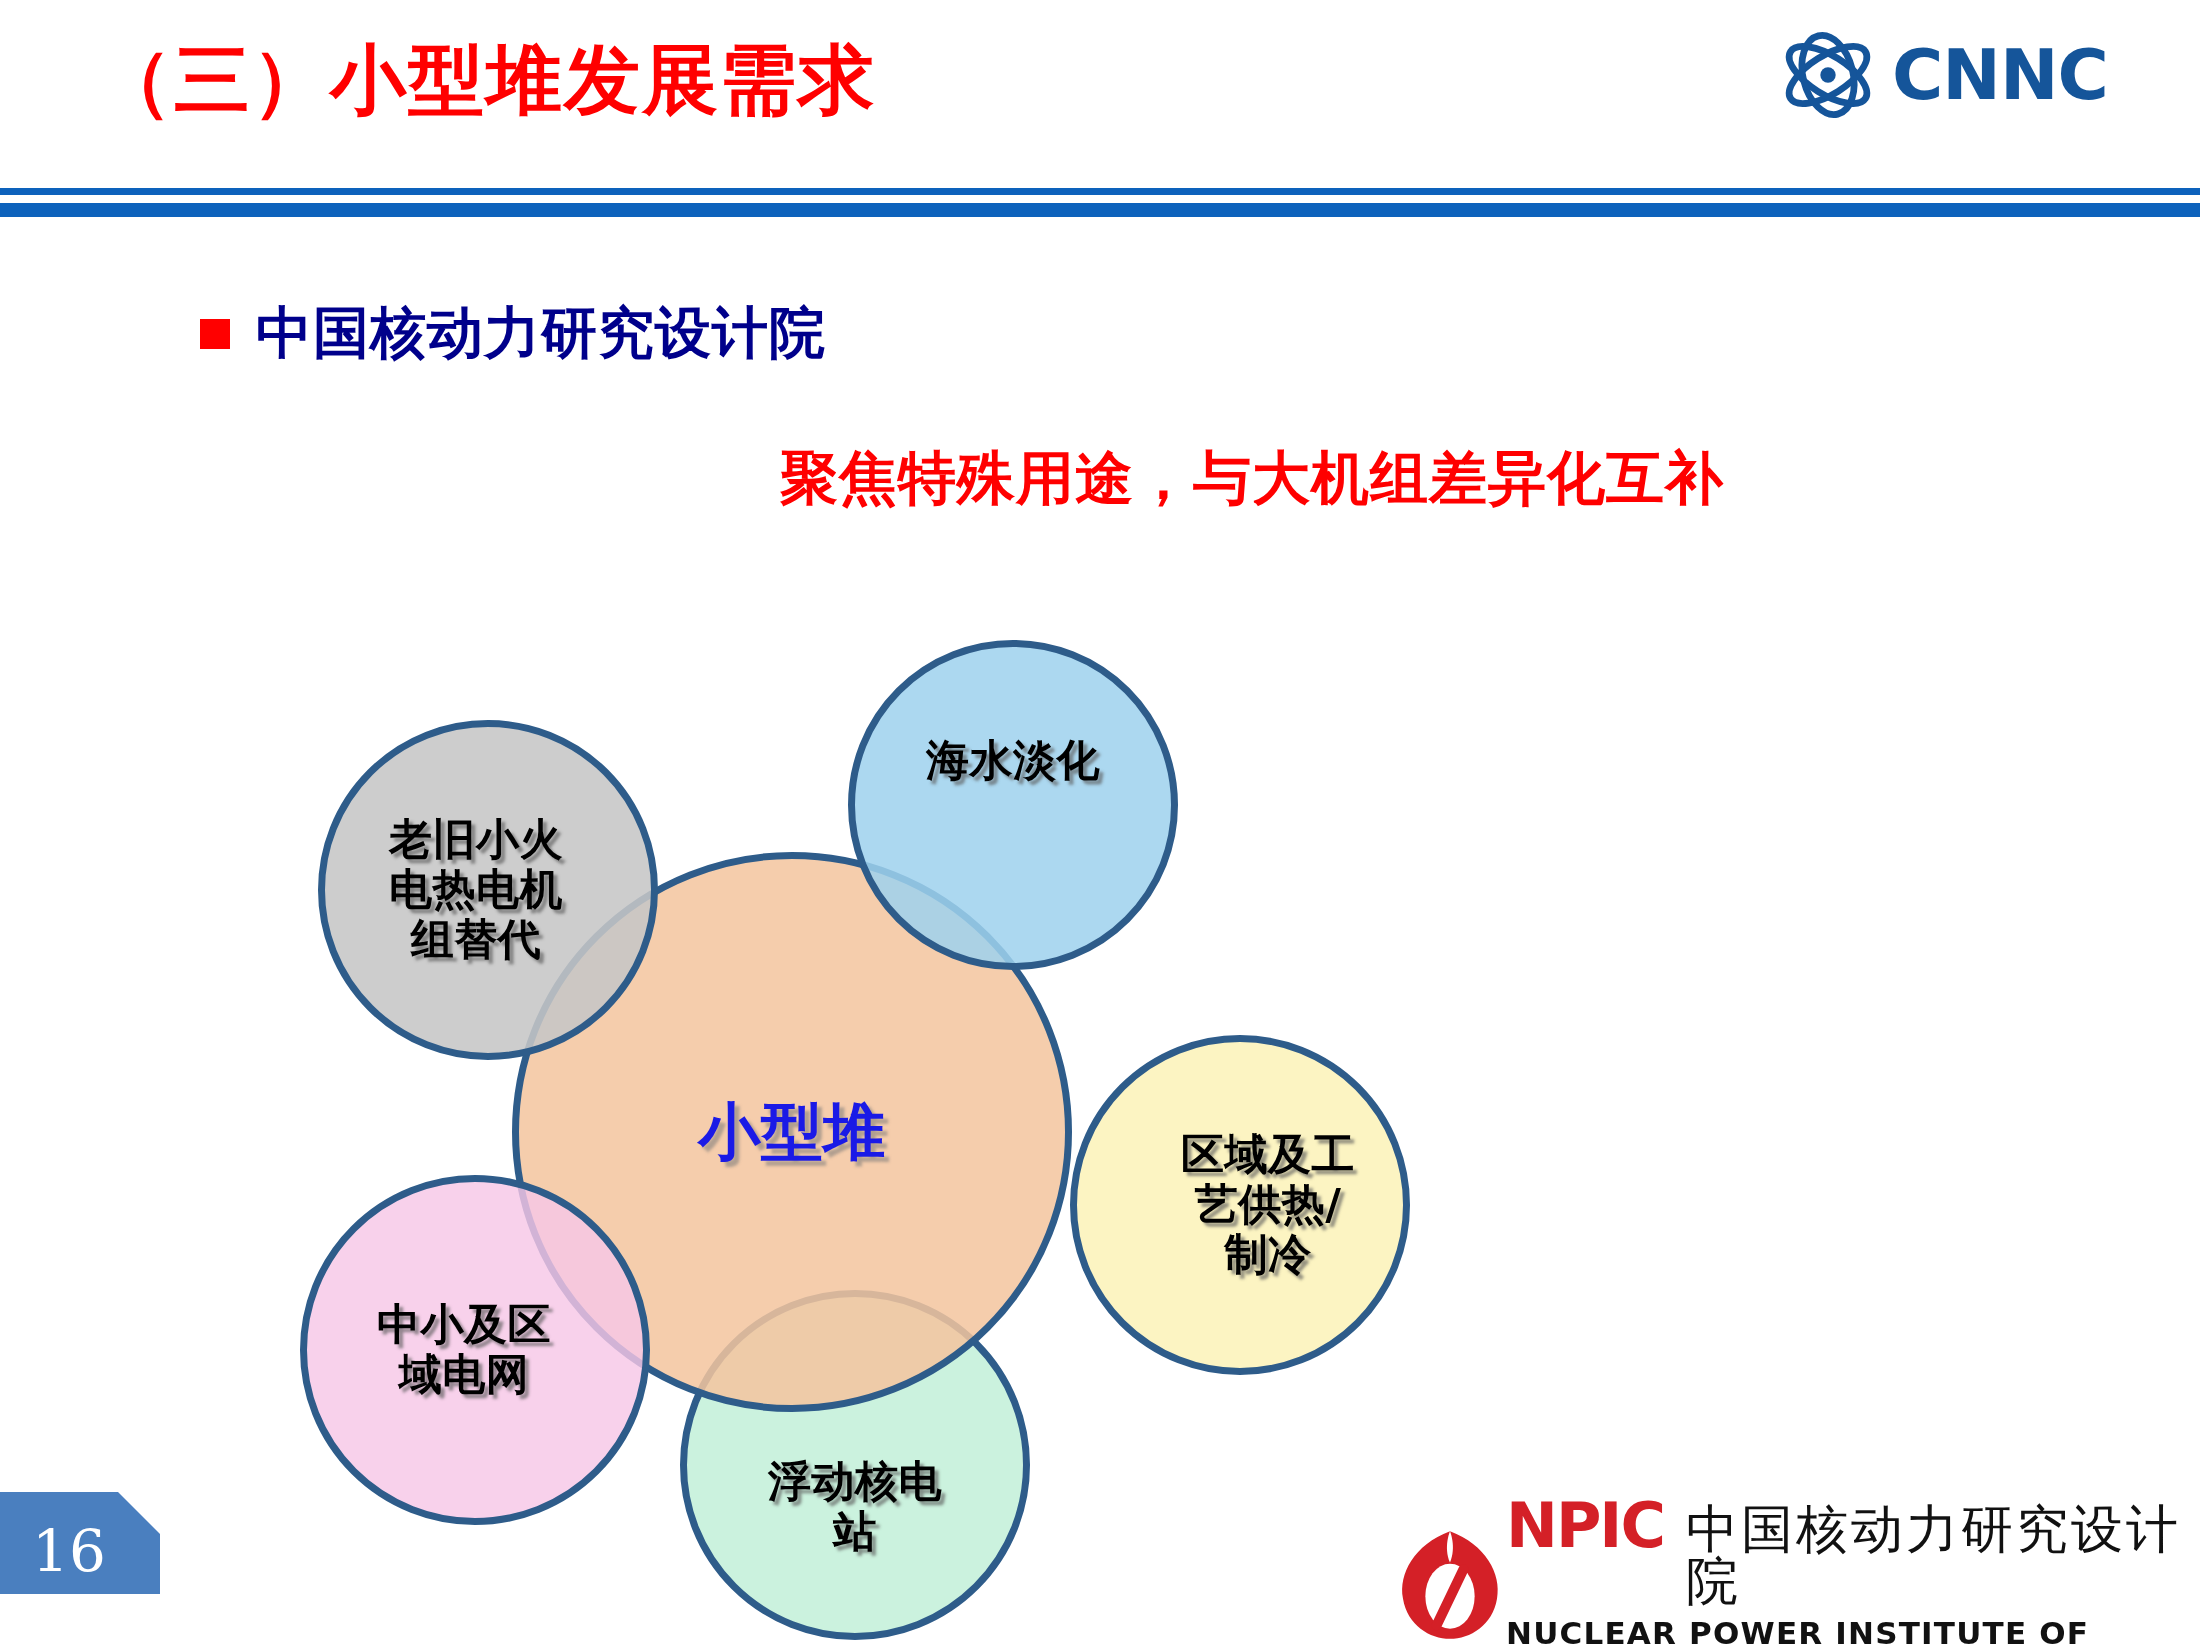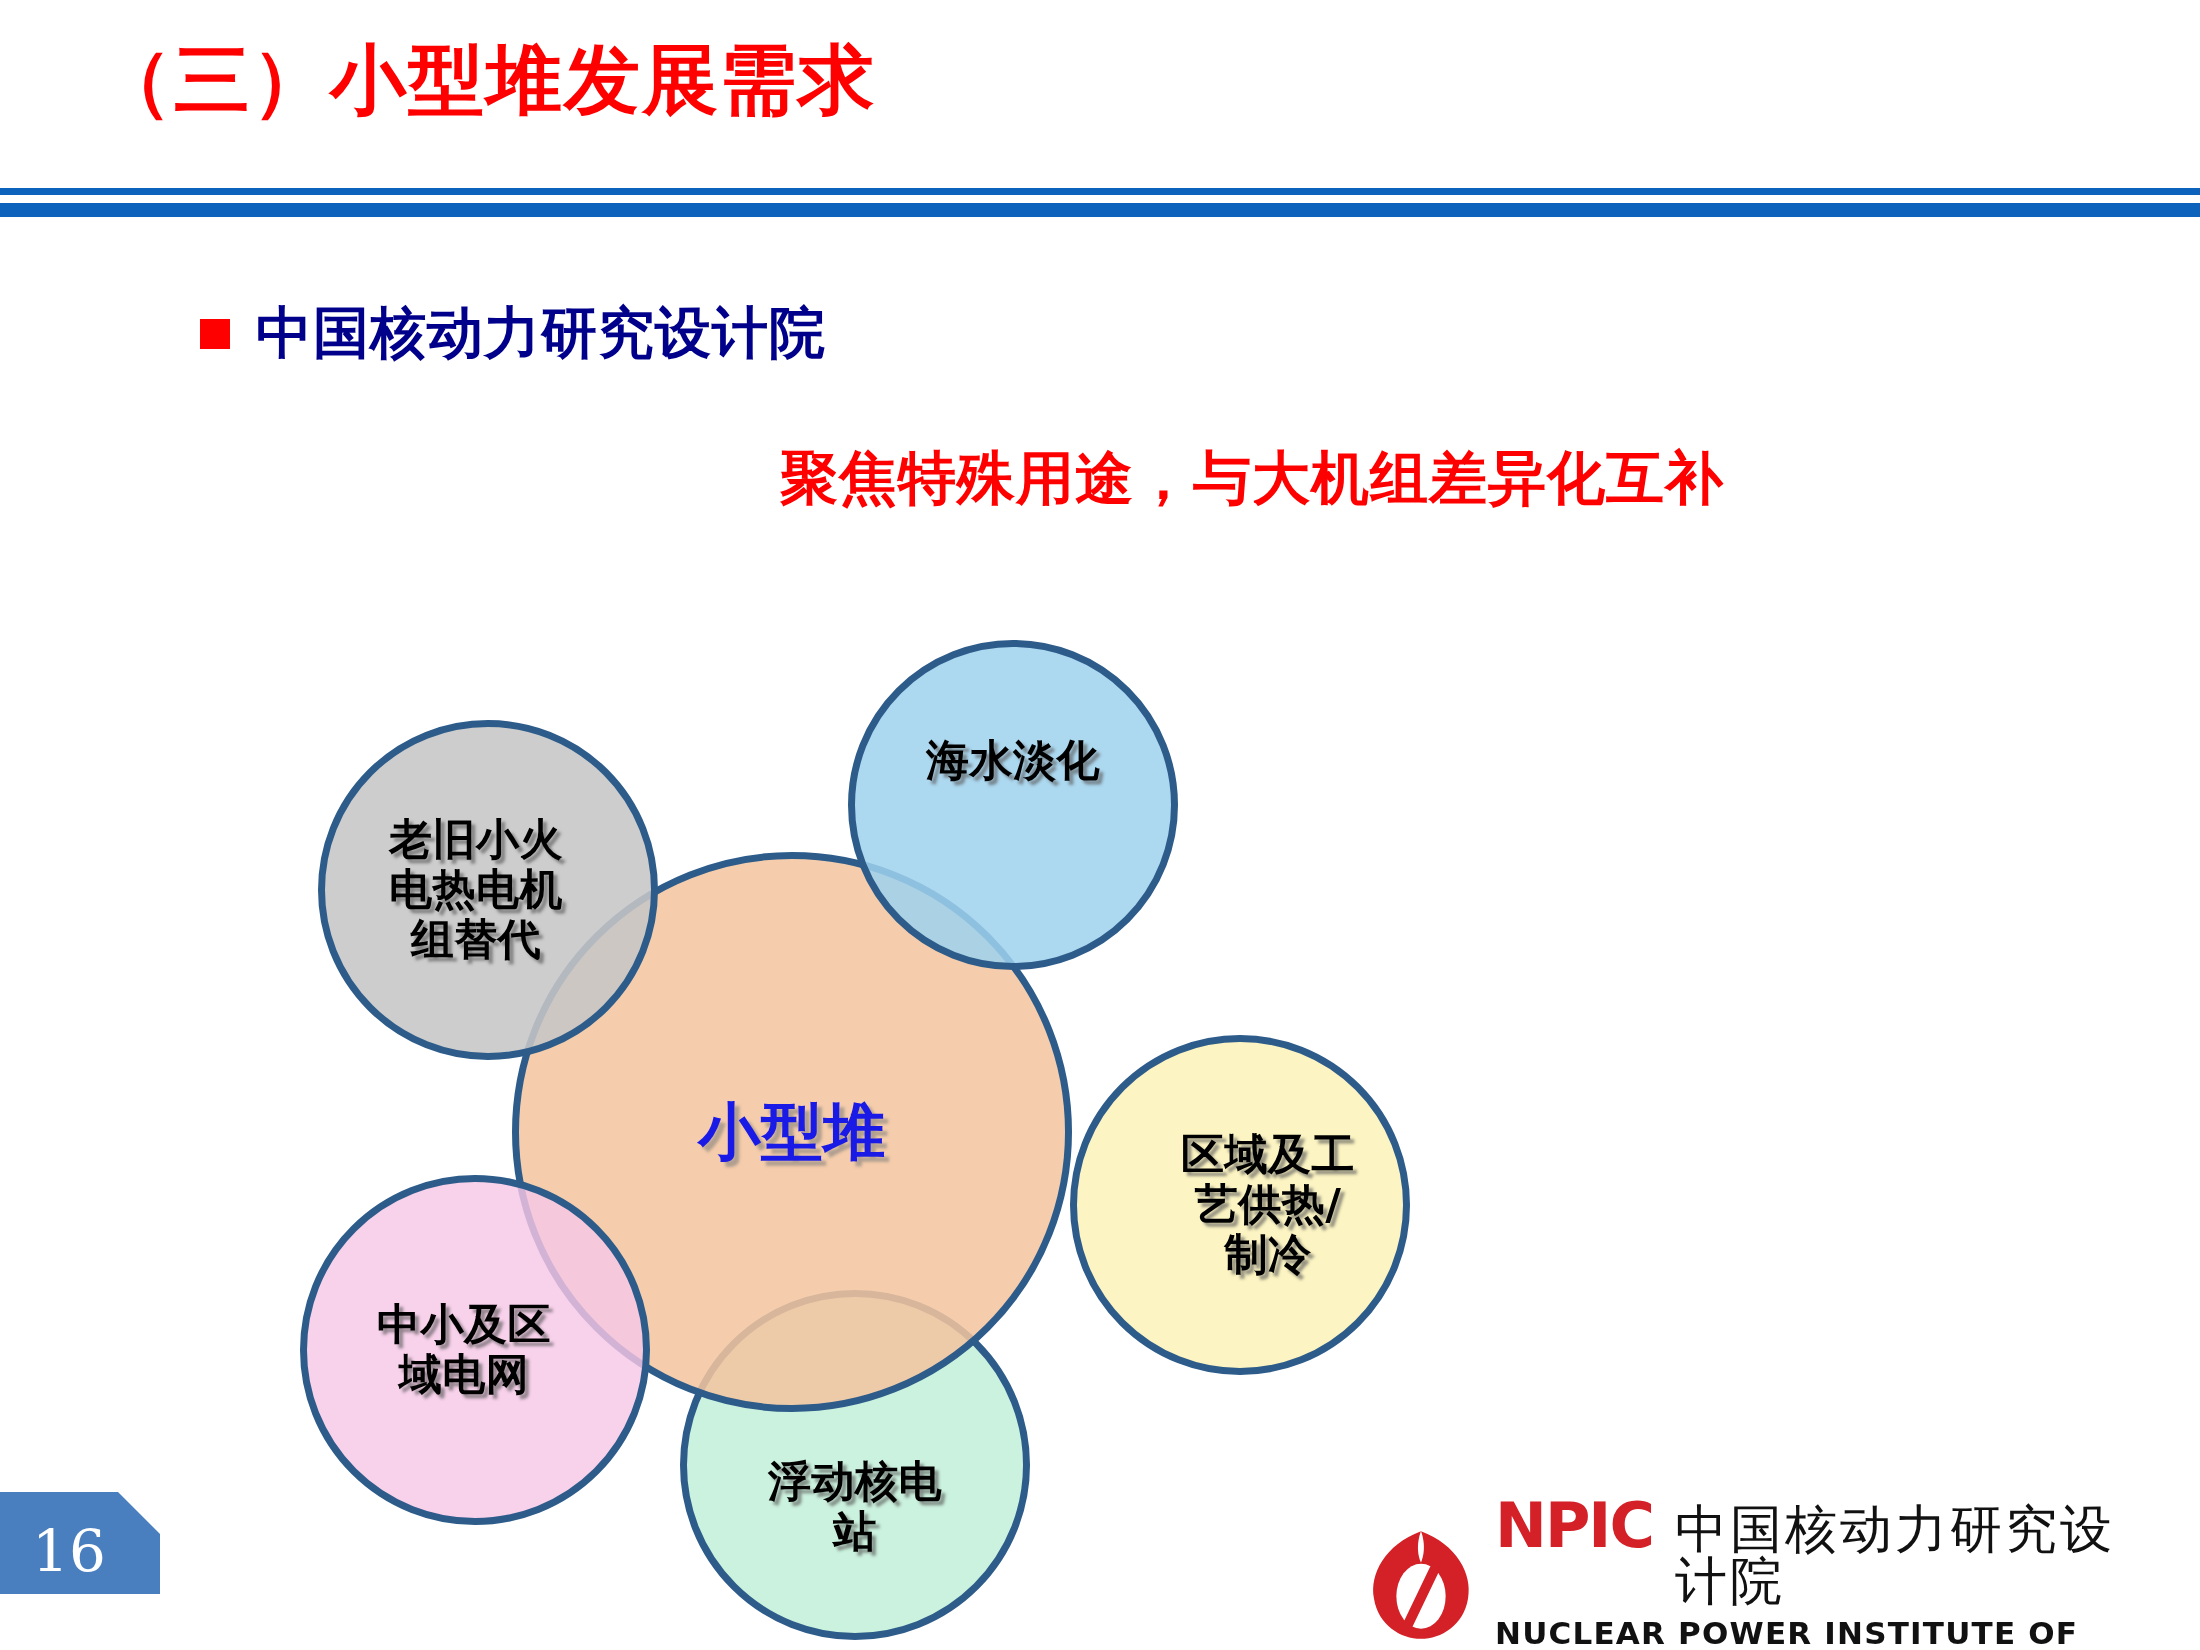--- a/index.html
+++ b/index.html
@@ -197,27 +197,26 @@
     color: #ffffff;
     font-size: 58px;
     padding-left: 32px;
     padding-top: 16px;
     font-family: "DejaVu Serif", "Liberation Serif", serif;
   }
 
   
   #npic-logo {
     position: absolute;
-    left: 1365px;
+    left: 1394px;
     top: 1528px;
     width: 800px;
     height: 118px;
     display: flex;
     align-items: center;
-    gap: 18px;
   }
   #npic-emblem { flex: none; }
   #npic-text { display: flex; flex-direction: column; justify-content: center; }
   #npic-text-top {
     display: flex;
     align-items: baseline;
     gap: 22px;
   }
   #npic-abbrev {
     font-size: 62px;
@@ -242,20 +241,33 @@
     margin-top: 11px;
     font-family: "DejaVu Sans", "Liberation Sans", sans-serif;
   }
 </style>
 </head>
 <body>
 
 <div id="slide-header">
   <div id="slide-title">（三）小型堆发展需求</div>
 
+  <div id="cnnc-logo">
+    <span>
+      <svg width="96" height="96" viewBox="0 0 100 100">
+        <g fill="none" stroke="#15559A" stroke-width="7">
+          <ellipse cx="50" cy="50" rx="46" ry="20" transform="rotate(-32 50 50)"></ellipse>
+          <ellipse cx="50" cy="50" rx="46" ry="20" transform="rotate(32 50 50)"></ellipse>
+          <ellipse cx="50" cy="50" rx="26" ry="42" transform="rotate(-14 50 50)"></ellipse>
+        </g>
+        <circle cx="50" cy="50" r="8" fill="#15559A"></circle>
+      </svg>
+    </span>
+    <span id="cnnc-wordmark">CNNC</span>
+  </div>
 </div>
 
 <div class="rule-thin"></div>
 <div class="rule-thick"></div>
 
 <div id="bullet-row">
   <span id="bullet-square"></span>
   <span id="bullet-text">中国核动力研究设计院</span>
 </div>
 

